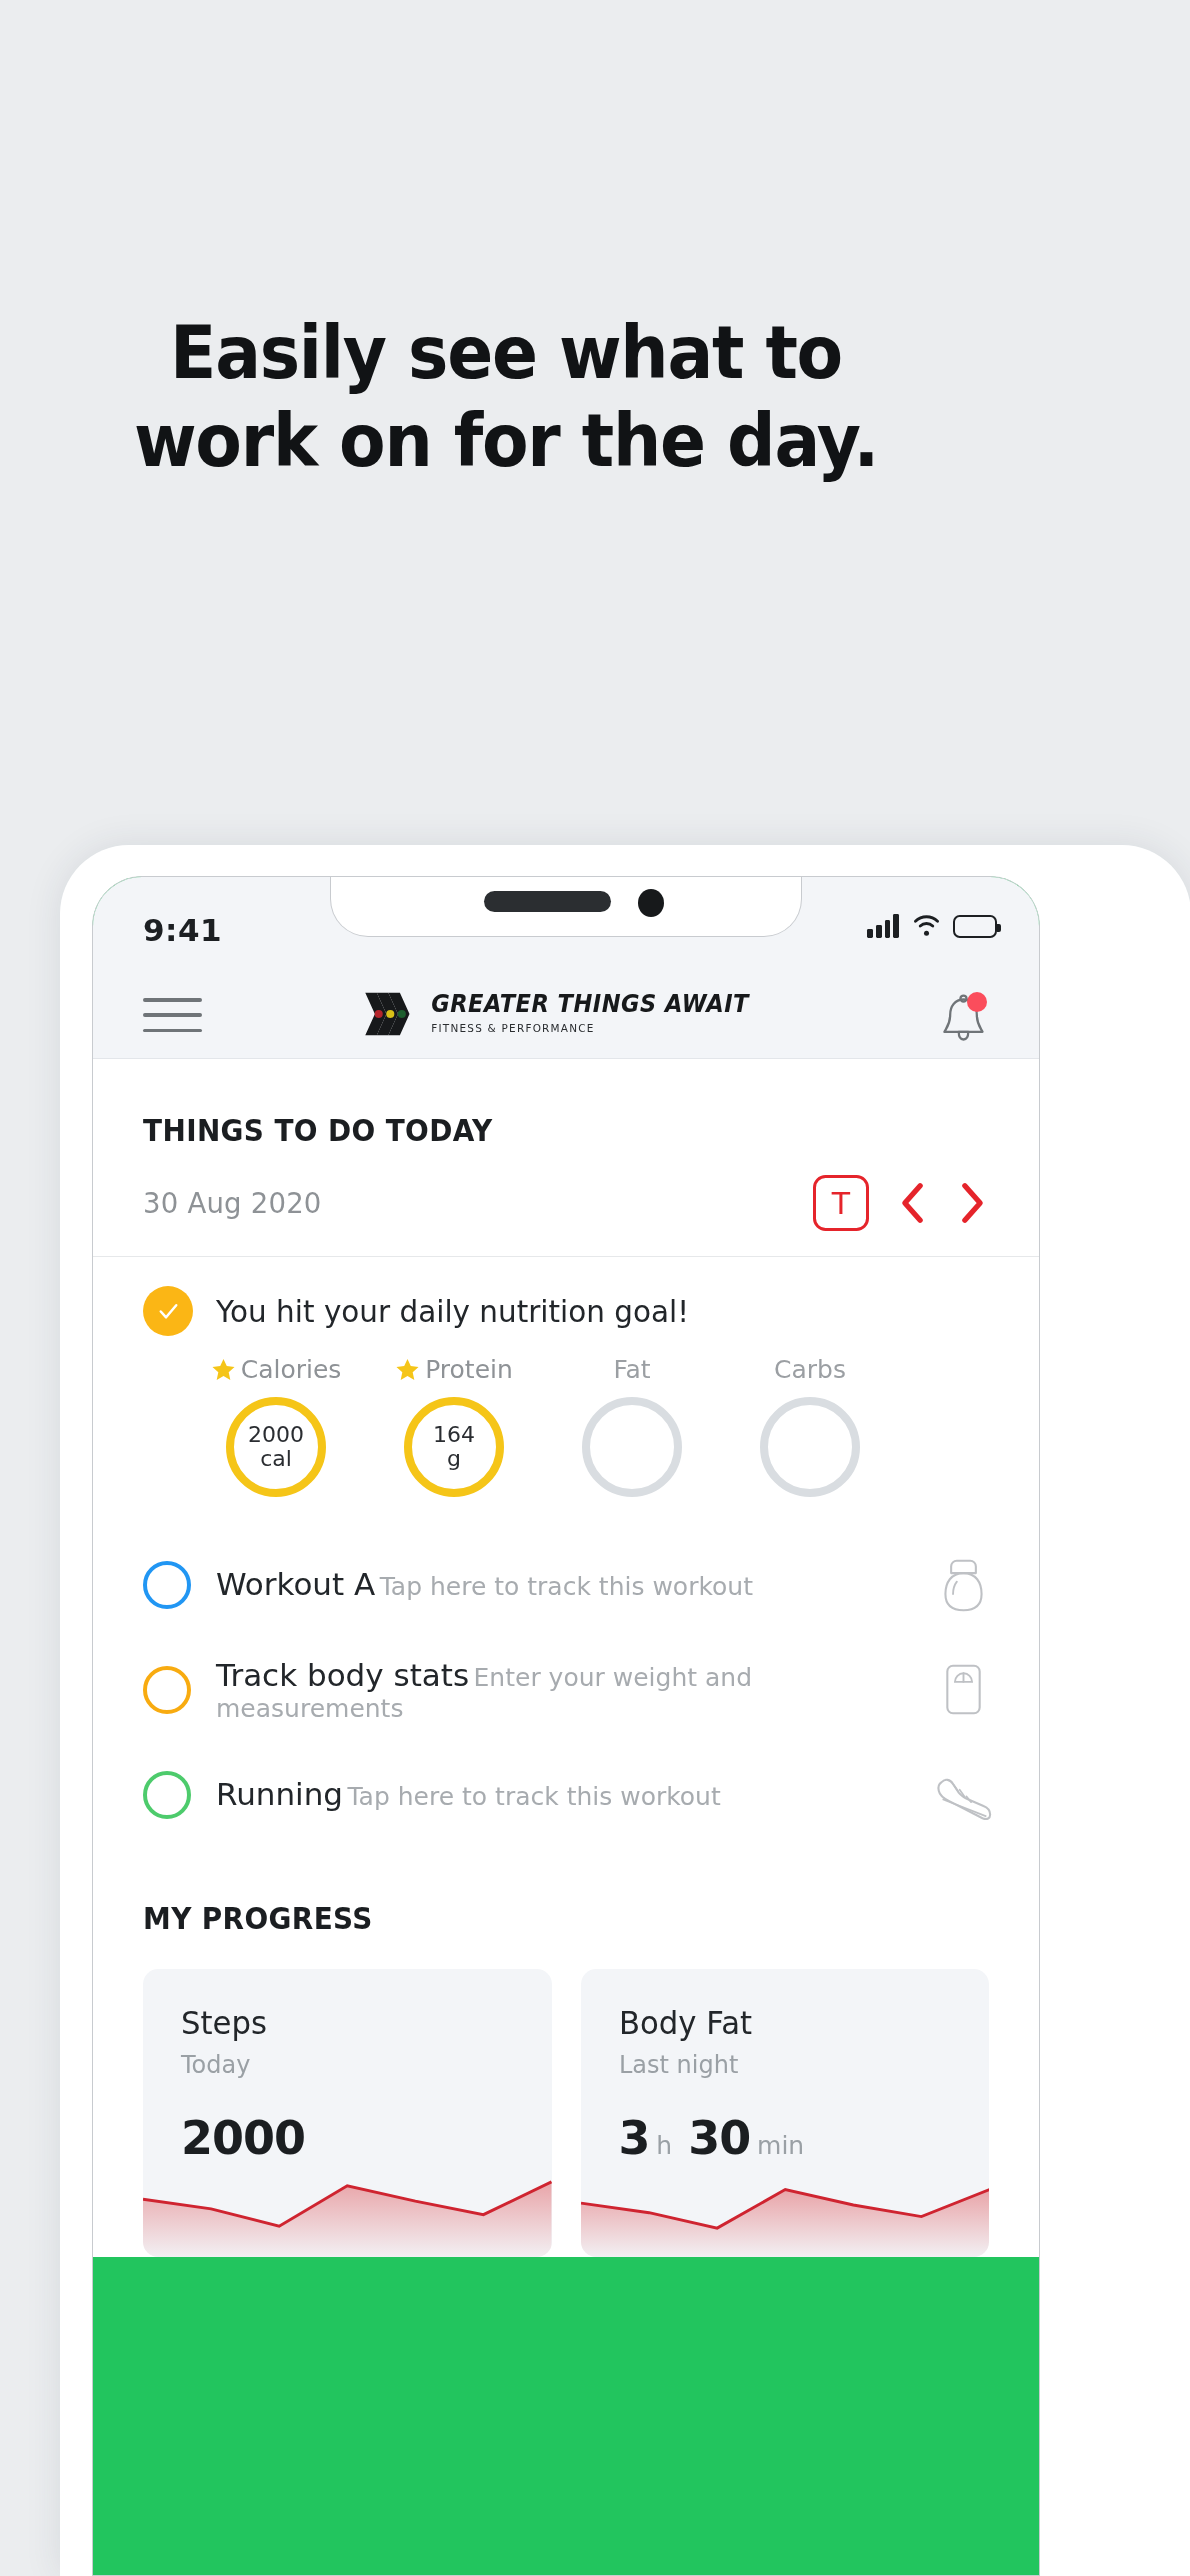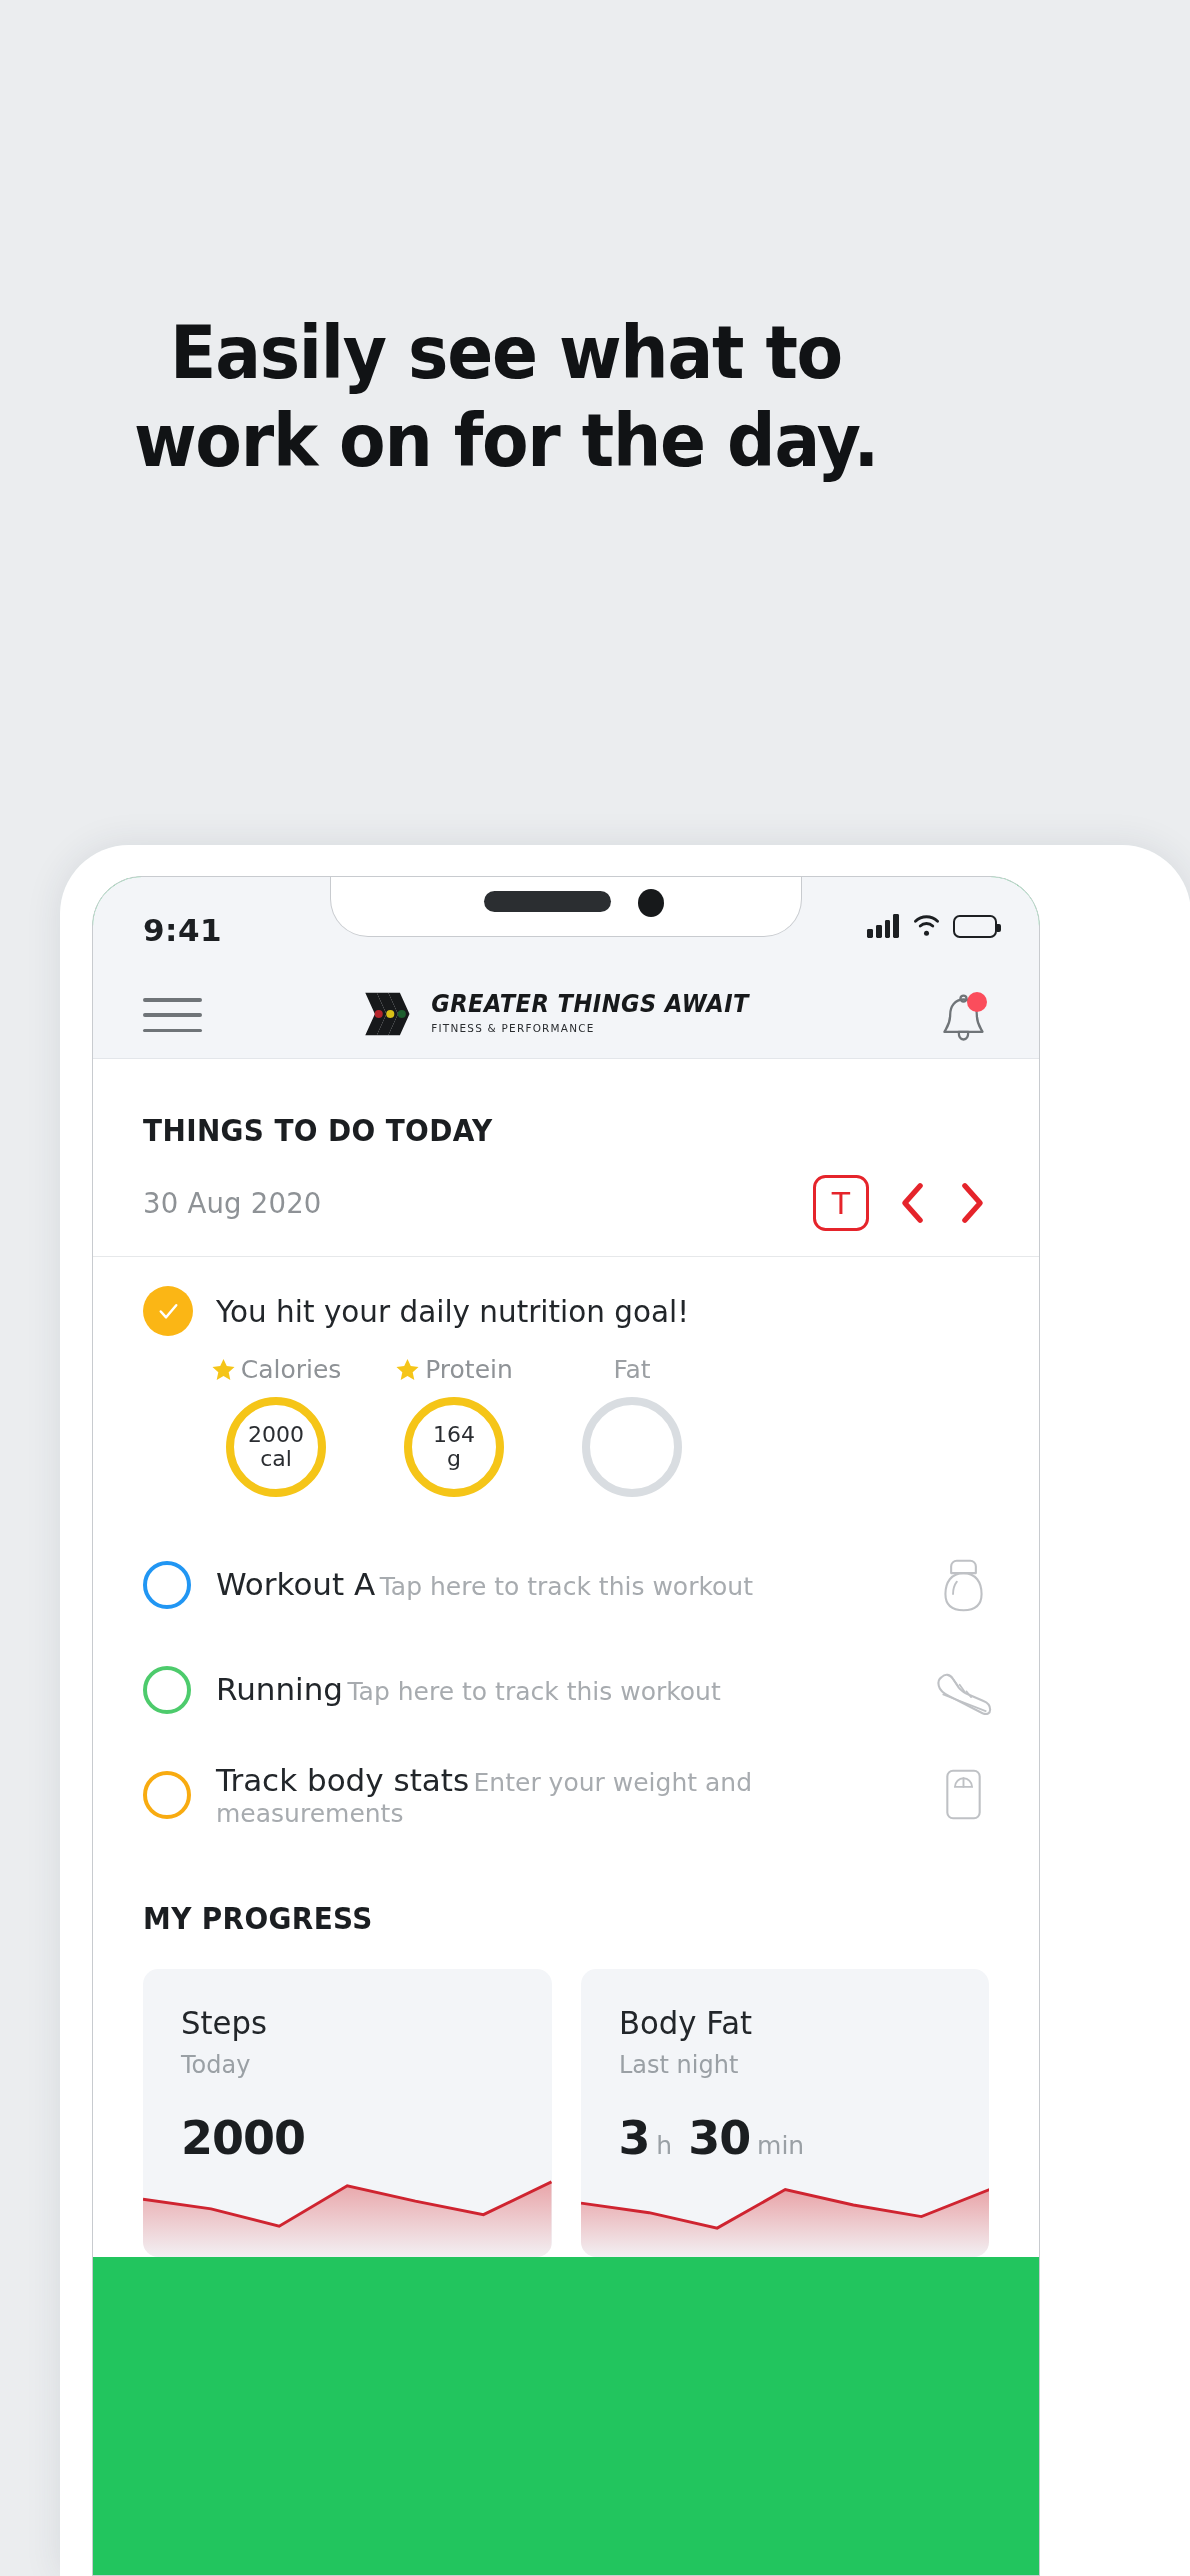--- a/index.html
+++ b/index.html
@@ -410,62 +410,71 @@
           <div class="macro">
             <div class="macro-label inactive">
               <span>Fat</span>
             </div>
             <div class="ring empty">
               <span class="v1"></span>
               <span class="v2"></span>
             </div>
           </div>
 
+          <div class="macro">
+            <div class="macro-label inactive">
+              <span>Carbs</span>
+            </div>
+            <div class="ring empty">
+              <span class="v1"></span>
+              <span class="v2"></span>
+            </div>
+          </div>
 
         </div>
       </div>
 
       <div class="tasks">
 
         <div class="task">
           <span class="task-circle"></span>
           <span class="task-body">
             <span class="task-title">Workout A</span>
             <span class="task-sub">Tap here to track this workout</span>
           </span>
           <svg class="task-icon" viewBox="0 0 62 70">
             <path d="M24 10 h14 a6 6 0 0 1 6 6 v7 h-26 v-7 a6 6 0 0 1 6 -6 z" fill="none" stroke="#8b9096" stroke-width="2.2" stroke-linejoin="round"></path>
             <path d="M31 23 c-13 0 -19 10 -19 22 c0 10 5 17 19 17 c14 0 19 -7 19 -17 c0 -12 -6 -22 -19 -22 z" fill="none" stroke="#8b9096" stroke-width="2.2"></path>
             <path d="M24 32 c-3 4 -4 9 -4 13" fill="none" stroke="#8b9096" stroke-width="2" stroke-linecap="round"></path>
           </svg>
         </div>
 
         <div class="task">
+          <span class="task-circle amber"></span>
+          <span class="task-body">
+            <span class="task-title">Track body stats</span>
+            <span class="task-sub">Enter your weight and measurements</span>
+          </span>
+          <svg class="task-icon" viewBox="0 0 62 70">
+            <rect x="14" y="10" width="34" height="50" rx="6" fill="none" stroke="#8b9096" stroke-width="2.2"></rect>
+            <path d="M22 27 a9 9 0 0 1 18 0 z" fill="none" stroke="#8b9096" stroke-width="2"></path>
+            <path d="M31 18 v9" fill="none" stroke="#8b9096" stroke-width="2" stroke-linecap="round"></path>
+          </svg>
+        </div>
+
+        <div class="task">
           <span class="task-circle green"></span>
           <span class="task-body">
             <span class="task-title">Running</span>
             <span class="task-sub">Tap here to track this workout</span>
           </span>
           <svg class="task-icon" viewBox="0 0 62 70">
             <path d="M8 22 c4 -4 9 -3 12 2 l6 9 c3 4 7 6 12 8 l14 6 c5 2 7 5 7 9 c0 4 -3 6 -8 4 L16 42 c-6 -3 -10 -6 -11 -11 c-1 -4 0 -7 3 -9 z" fill="none" stroke="#8b9096" stroke-width="2.2" stroke-linejoin="round"></path>
             <path d="M20 24 l5 7 M27 30 l5 7 M34 37 l5 6" fill="none" stroke="#8b9096" stroke-width="1.8" stroke-linecap="round"></path>
             <path d="M9 40 l46 18" fill="none" stroke="#8b9096" stroke-width="1.8"></path>
-          </svg>
-        </div>
-
-        <div class="task">
-          <span class="task-circle amber"></span>
-          <span class="task-body">
-            <span class="task-title">Track body stats</span>
-            <span class="task-sub">Enter your weight and measurements</span>
-          </span>
-          <svg class="task-icon" viewBox="0 0 62 70">
-            <rect x="14" y="10" width="34" height="50" rx="6" fill="none" stroke="#8b9096" stroke-width="2.2"></rect>
-            <path d="M22 27 a9 9 0 0 1 18 0 z" fill="none" stroke="#8b9096" stroke-width="2"></path>
-            <path d="M31 18 v9" fill="none" stroke="#8b9096" stroke-width="2" stroke-linecap="round"></path>
           </svg>
         </div>
 
       </div>
 
       <div class="progress-head">
         <div class="section-title">MY PROGRESS</div>
       </div>
 
       <div class="cards">

